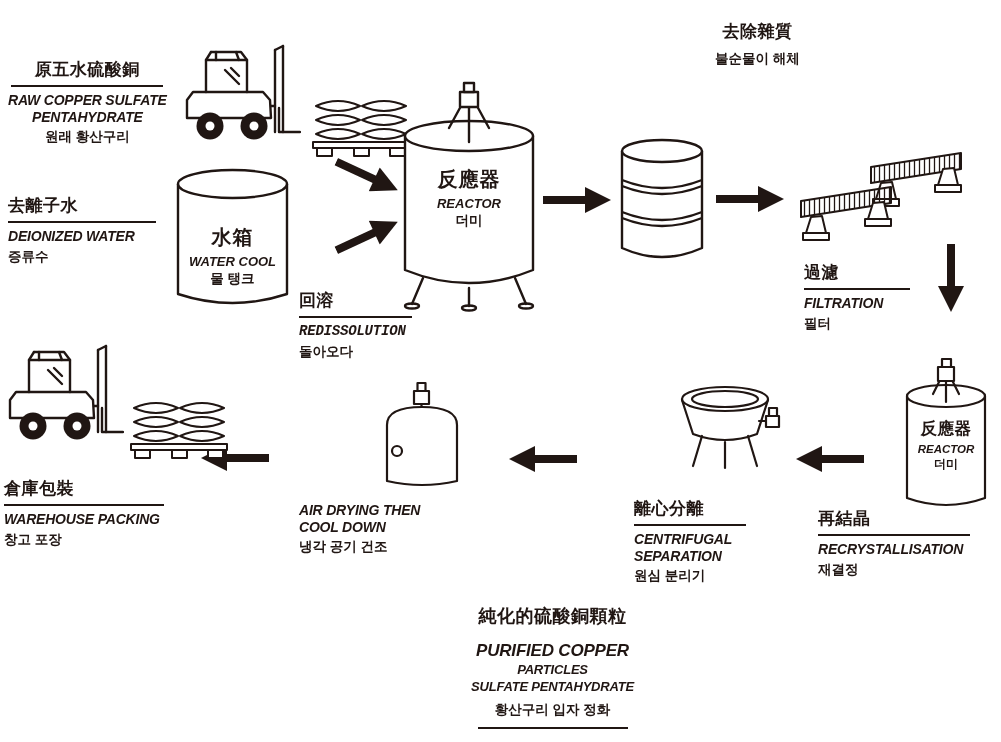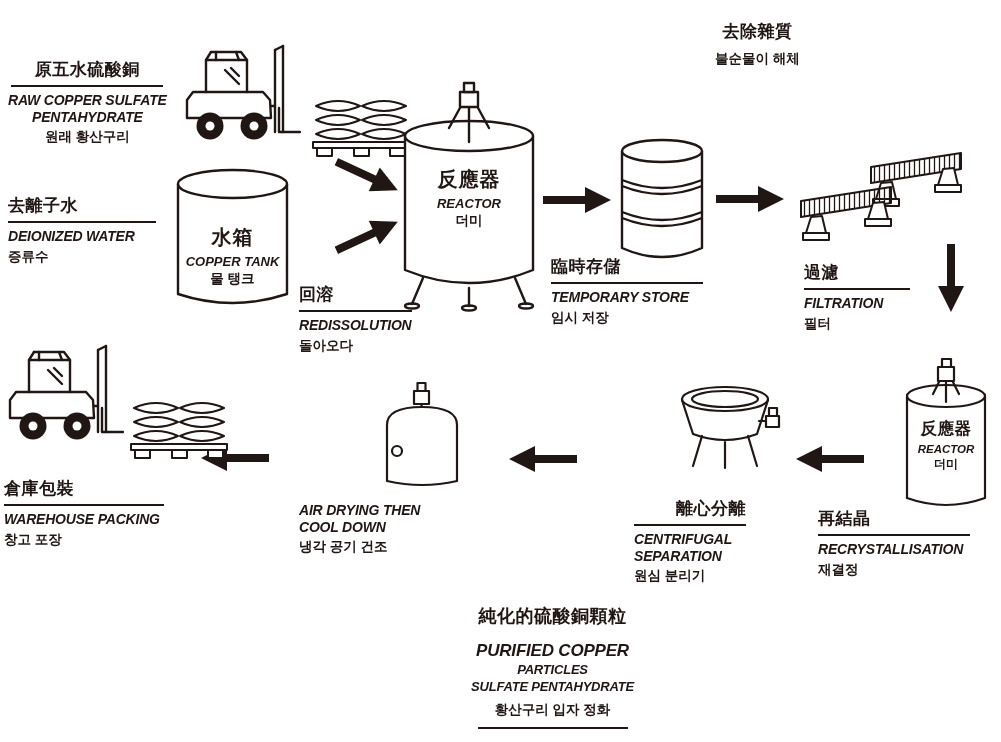--- a/index.html
+++ b/index.html
@@ -95,21 +95,21 @@
   </div>
 
   <svg class="abs" style="left:176px; top:166px;" width="113" height="148" viewBox="0 0 113 148">
     <g fill="#ffffff" stroke="#201613" stroke-width="2.4" stroke-linejoin="round">
       <path d="M2 18 L2 128 Q56.5 146 111 128 L111 18"></path>
       <ellipse cx="56.5" cy="18" rx="54.5" ry="14"></ellipse>
     </g>
   </svg>
   <div class="vessel-text" style="left:176px; top:224px; width:113px;">
     <div class="vt-zh">水箱</div>
-    <div class="vt-en">COPPER TANK</div>
+    <div class="vt-en">WATER COOL</div>
     <div class="vt-ko">물 탱크</div>
   </div>
 
   <svg class="arrow a-feed-top" viewBox="0 0 68 26">
     <rect x="0" y="9" width="44" height="8" fill="#201613"></rect>
       <polygon points="42,0 68,13 42,26" fill="#201613"></polygon>
   </svg>
   <svg class="arrow a-feed-bot" viewBox="0 0 68 26">
     <rect x="0" y="9" width="44" height="8" fill="#201613"></rect>
       <polygon points="42,0 68,13 42,26" fill="#201613"></polygon>
@@ -131,21 +131,21 @@
       <ellipse cx="66" cy="228" rx="7" ry="2.5"></ellipse>
       <ellipse cx="123" cy="226" rx="7" ry="2.5"></ellipse>
     </g>
   </svg>
   <div class="vessel-text" style="left:403px; top:166px; width:132px;">
     <div class="vt-zh">反應器</div>
     <div class="vt-en">REACTOR</div>
     <div class="vt-ko">더미</div>
   </div>
 
-  <div class="abs label" style="left:299px; top:283px;">
+  <div class="abs label" style="left:299px; top:289px;font-family:Liberation Mono, monospace;">
     <div><span class="zh u" style="width:113px;">回溶</span></div>
     <div class="en">REDISSOLUTION</div>
     <div class="ko">돌아오다</div>
   </div>
 
   <svg class="arrow a-to-store" viewBox="0 0 68 26">
     <rect x="0" y="9" width="44" height="8" fill="#201613"></rect>
       <polygon points="42,0 68,13 42,26" fill="#201613"></polygon>
   </svg>
 
@@ -153,25 +153,20 @@
     <g fill="none" stroke="#201613" stroke-width="2.4" stroke-linejoin="round">
       <path d="M2 13 L2 110 Q42 128 82 110 L82 13" fill="#ffffff"></path>
       <ellipse cx="42" cy="13" rx="40" ry="11" fill="#ffffff"></ellipse>
       <path d="M2 42 Q42 58 82 42"></path>
       <path d="M2 48 Q42 64 82 48"></path>
       <path d="M2 74 Q42 90 82 74"></path>
       <path d="M2 80 Q42 96 82 80"></path>
     </g>
   </svg>
 
-  <div class="abs label" style="left:551px; top:255px;">
-    <div><span class="zh u" style="width:152px;">臨時存儲</span></div>
-    <div class="en">TEMPORARY STORE</div>
-    <div class="ko">임시 저장</div>
-  </div>
 
   <svg class="arrow a-to-filter" viewBox="0 0 68 26">
     <rect x="0" y="9" width="44" height="8" fill="#201613"></rect>
       <polygon points="42,0 68,13 42,26" fill="#201613"></polygon>
   </svg>
 
   <div class="abs label center" style="left:660px; top:20px; width:195px;">
     <div class="zh" style="margin-bottom:7px;">去除雜質</div>
     <div class="ko">불순물이 해체</div>
   </div>
@@ -243,21 +238,21 @@
       <path d="M22 52 L13 82"></path>
       <path d="M45 58 L45 84"></path>
       <path d="M68 52 L77 82"></path>
       <line x1="86" y1="37" x2="79" y2="37"></line>
       <rect x="86" y="32" width="13" height="11" fill="#ffffff"></rect>
       <rect x="89" y="24" width="8" height="8" fill="#ffffff"></rect>
     </g>
   </svg>
 
   <div class="abs label" style="left:634px; top:497px;">
-    <div><span class="zh u" style="width:112px;text-align:right;">離心分離</span></div>
+    <div><span class="zh u" style="width:112px;">離心分離</span></div>
     <div class="en">CENTRIFUGAL</div>
     <div class="en">SEPARATION</div>
     <div class="ko">원심 분리기</div>
   </div>
 
   <svg class="arrow a-to-dryer" viewBox="0 0 68 26">
     <rect x="0" y="9" width="44" height="8" fill="#201613"></rect>
       <polygon points="42,0 68,13 42,26" fill="#201613"></polygon>
   </svg>
 

